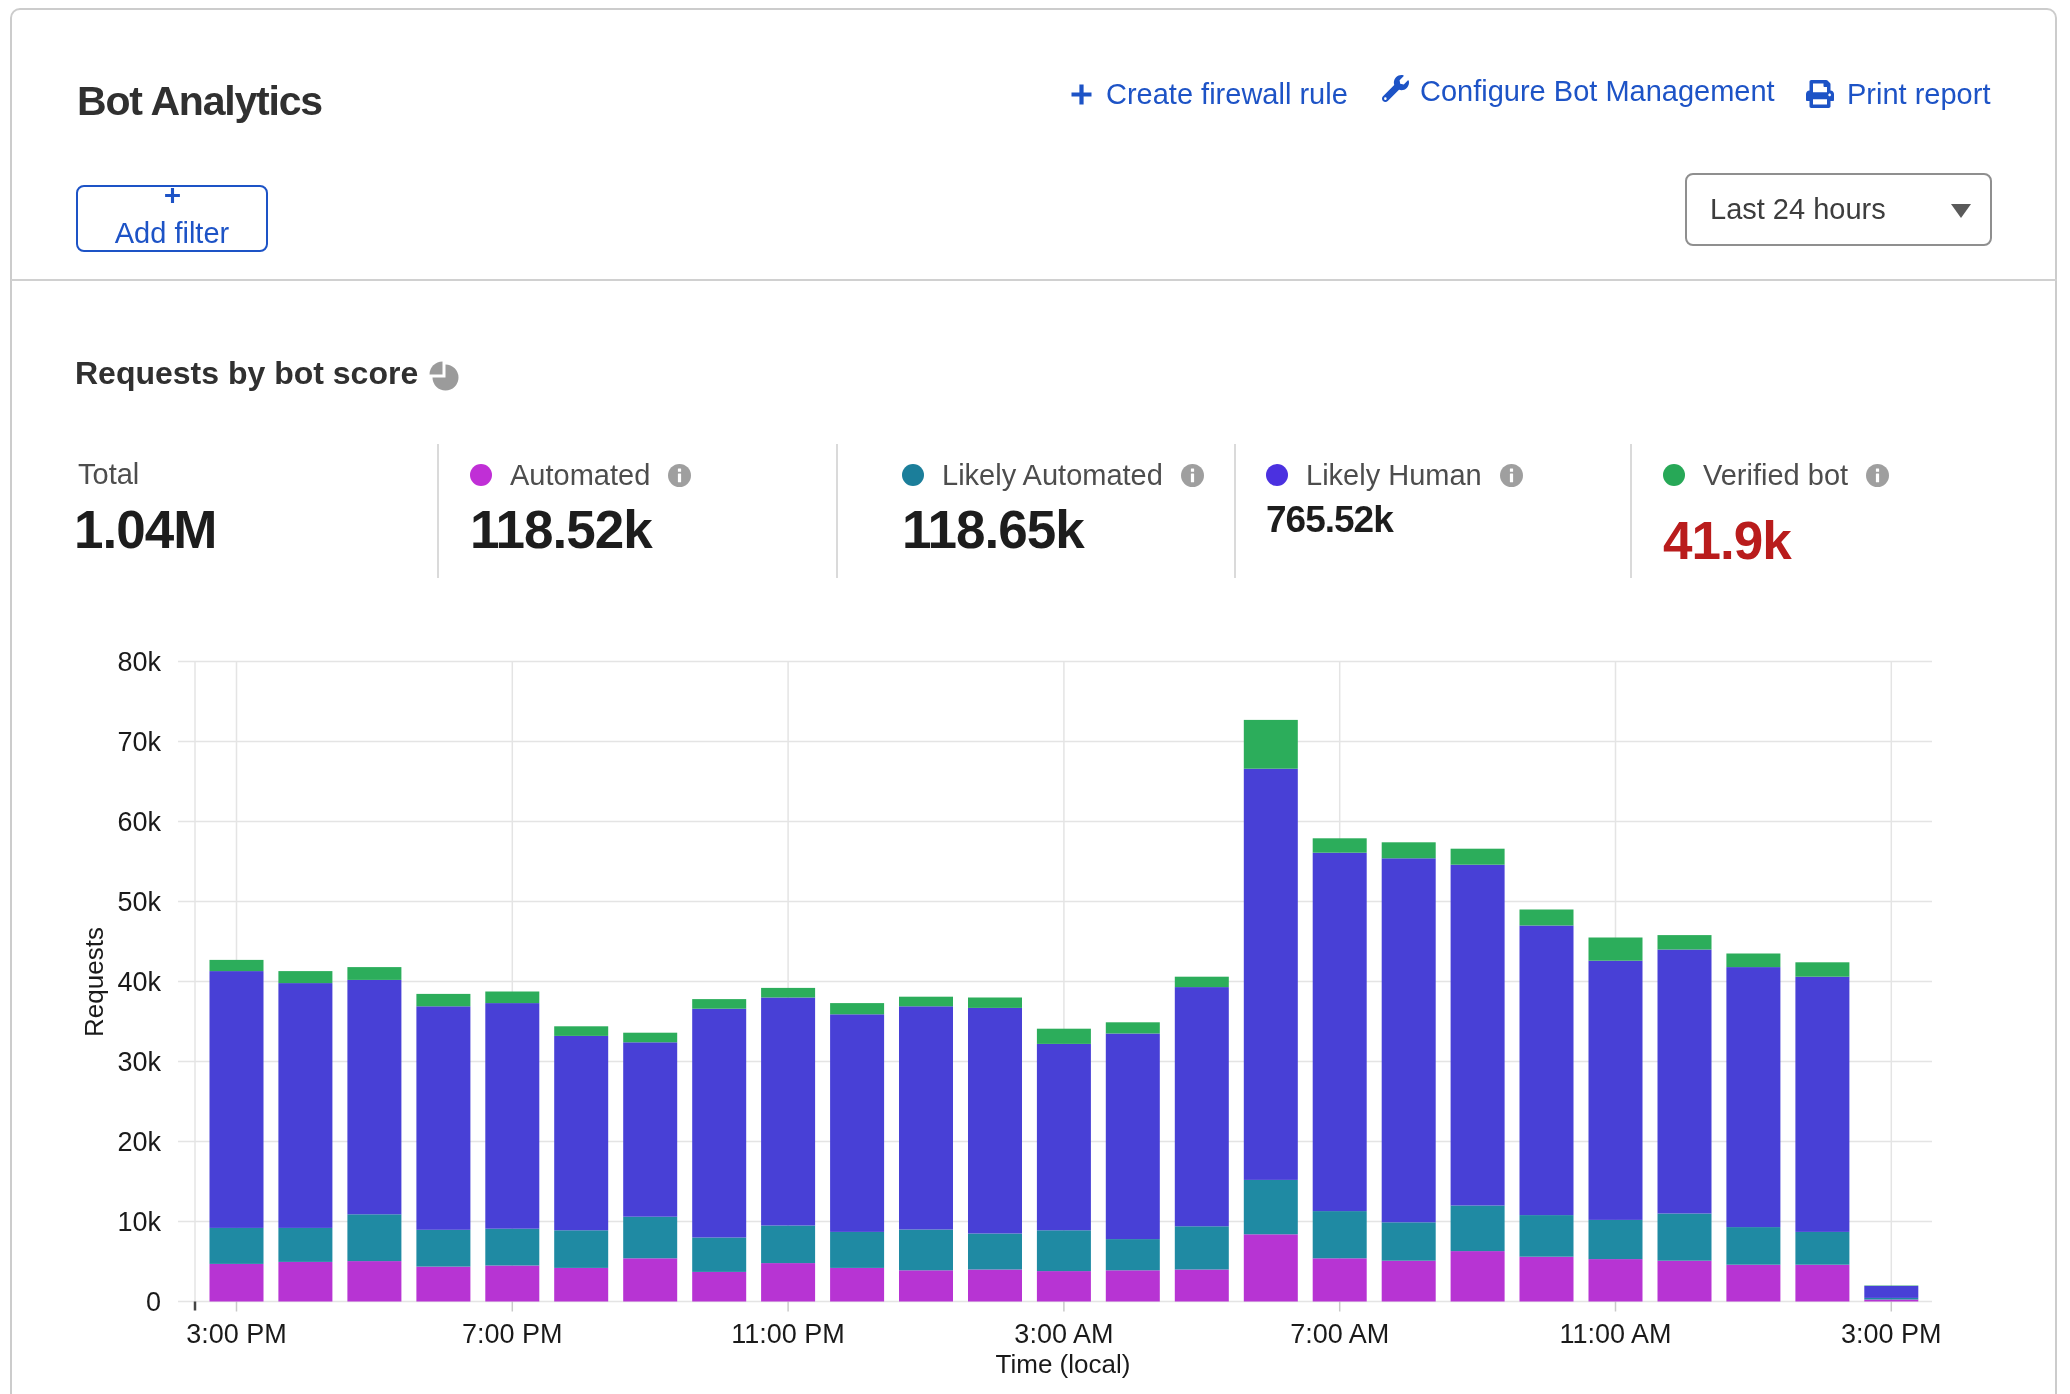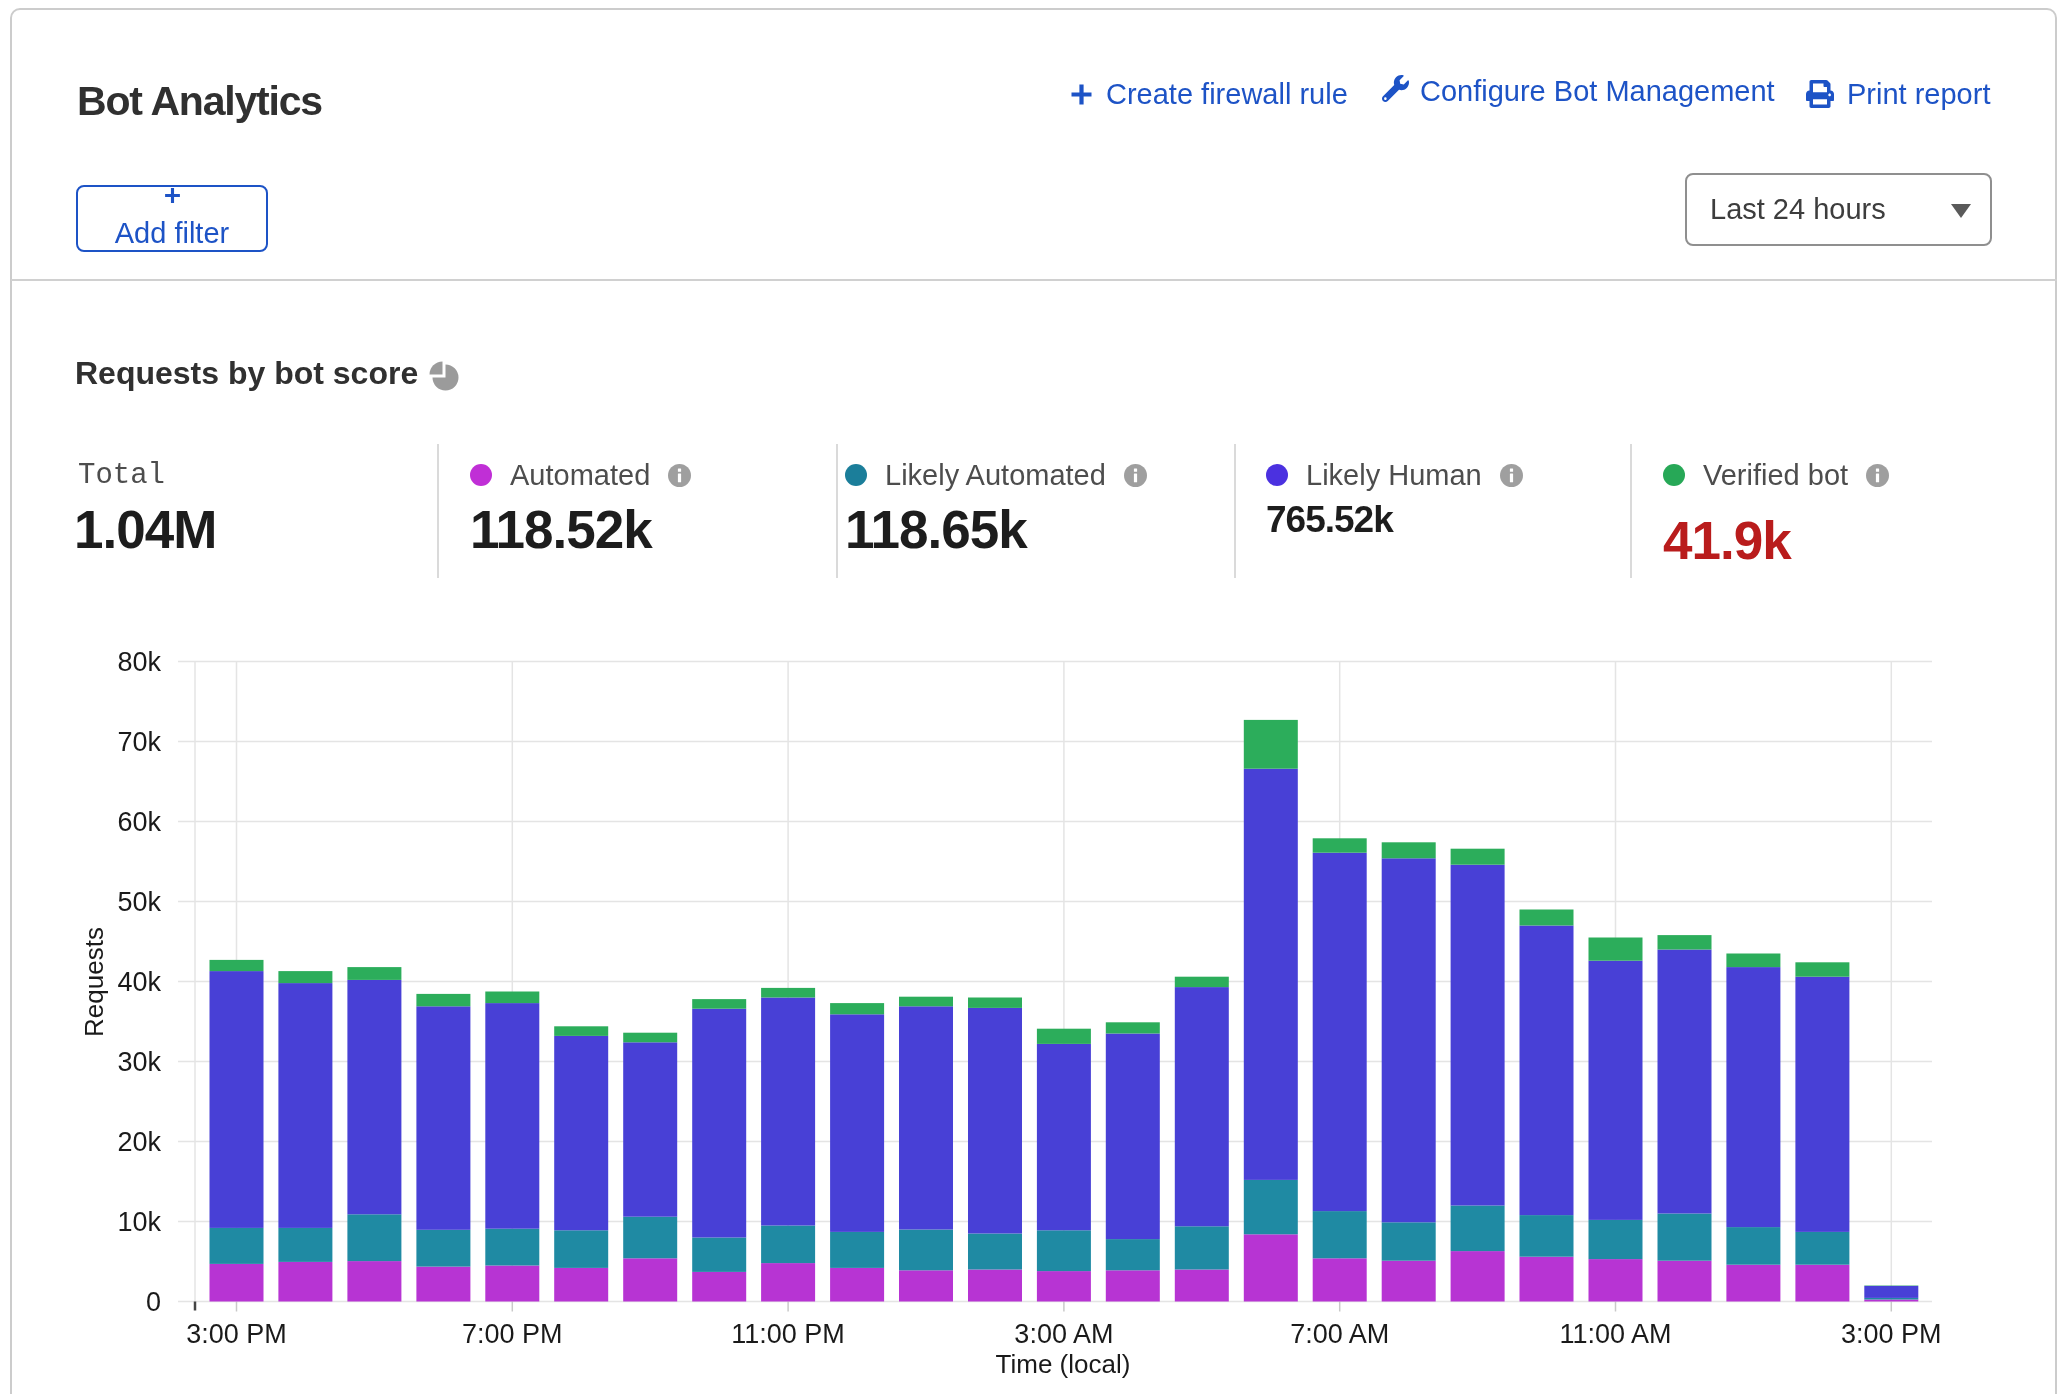--- a/index.html
+++ b/index.html
@@ -49,38 +49,38 @@
       <path fill="#9b9b9b" d="M16.5 16.5 L16.5 3.5 A13 13 0 1 1 3.5 16.5 Z"></path>
       <path fill="#9b9b9b" d="M13.5 13.5 L13.5 0.5 A13 13 0 0 0 0.5 13.5 Z"></path>
     </svg></div>
 
 <div style="position:absolute;left:437px;top:444px;width:2px;height:134px;background:#dadada;"></div>
 <div style="position:absolute;left:836px;top:444px;width:2px;height:134px;background:#dadada;"></div>
 <div style="position:absolute;left:1234px;top:444px;width:2px;height:134px;background:#dadada;"></div>
 <div style="position:absolute;left:1630px;top:444px;width:2px;height:134px;background:#dadada;"></div>
 
 <div style="position:absolute;left:78px;top:458px;width:340px;">
-    <div style="height:34px;display:flex;align-items:center;font-family:Liberation Mono, monospace;">
+    <div style="height:34px;display:flex;">
       <span style="font-size:29px;color:#4d4d4d;">Total</span>
     </div>
     <div style="margin-top:7px;margin-left:-4px;font-size:53px;font-weight:700;color:#1d1d1d;letter-spacing:-1px;">1.04M</div>
   </div>
 <div style="position:absolute;left:470px;top:458px;width:350px;">
     <div style="height:34px;display:flex;align-items:center;gap:18px;">
       <span style="display:inline-block;width:22px;height:22px;border-radius:50%;background:#c02fd6;flex:0 0 auto;"></span>
       <span style="font-size:29px;color:#4d4d4d;">Automated</span>
       <svg width="23" height="23" viewBox="0 0 23 23" style="flex:0 0 auto;">
         <circle cx="11.5" cy="11.5" r="11.5" fill="#9f9f9f"></circle>
         <rect x="9.9" y="4.6" width="3.2" height="3.2" rx="0.5" fill="#fff"></rect>
         <rect x="9.9" y="9.6" width="3.2" height="8.6" rx="0.5" fill="#fff"></rect>
       </svg>
     </div>
     <div style="margin-top:7px;margin-left:0px;font-size:53px;font-weight:700;color:#1d1d1d;letter-spacing:-1px;">118.52k</div>
   </div>
-<div style="position:absolute;left:845px;top:458px;width:350px;">
+<div style="position:absolute;left:902px;top:458px;width:350px;">
     <div style="height:34px;display:flex;align-items:center;gap:18px;">
       <span style="display:inline-block;width:22px;height:22px;border-radius:50%;background:#1b7e9a;flex:0 0 auto;"></span>
       <span style="font-size:29px;color:#4d4d4d;">Likely Automated</span>
       <svg width="23" height="23" viewBox="0 0 23 23" style="flex:0 0 auto;">
         <circle cx="11.5" cy="11.5" r="11.5" fill="#9f9f9f"></circle>
         <rect x="9.9" y="4.6" width="3.2" height="3.2" rx="0.5" fill="#fff"></rect>
         <rect x="9.9" y="9.6" width="3.2" height="8.6" rx="0.5" fill="#fff"></rect>
       </svg>
     </div>
     <div style="margin-top:7px;margin-left:0px;font-size:53px;font-weight:700;color:#1d1d1d;letter-spacing:-1px;">118.65k</div>

